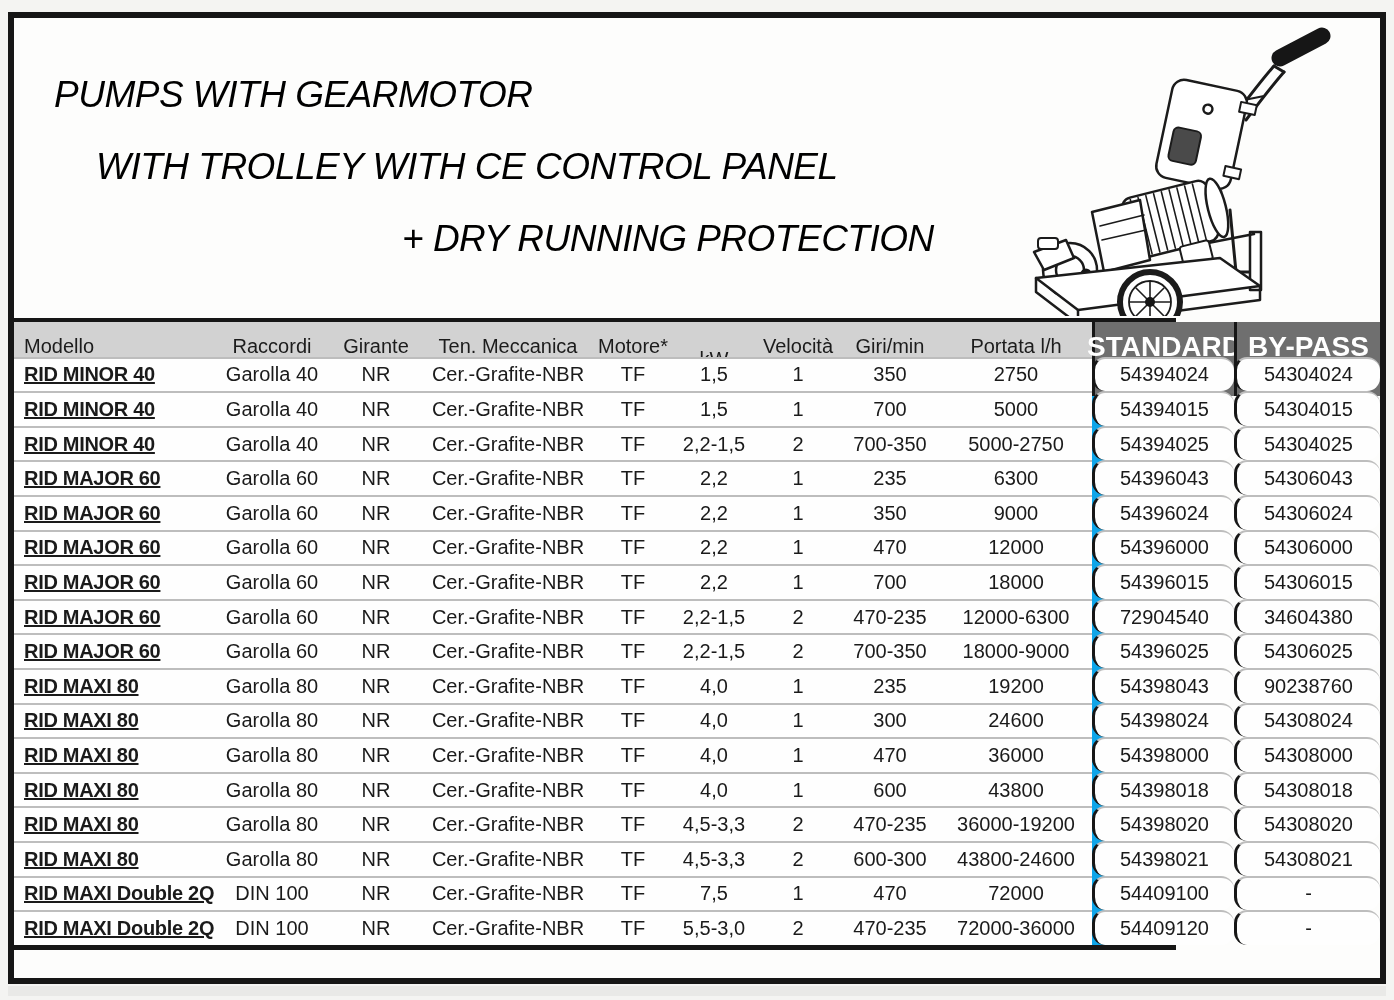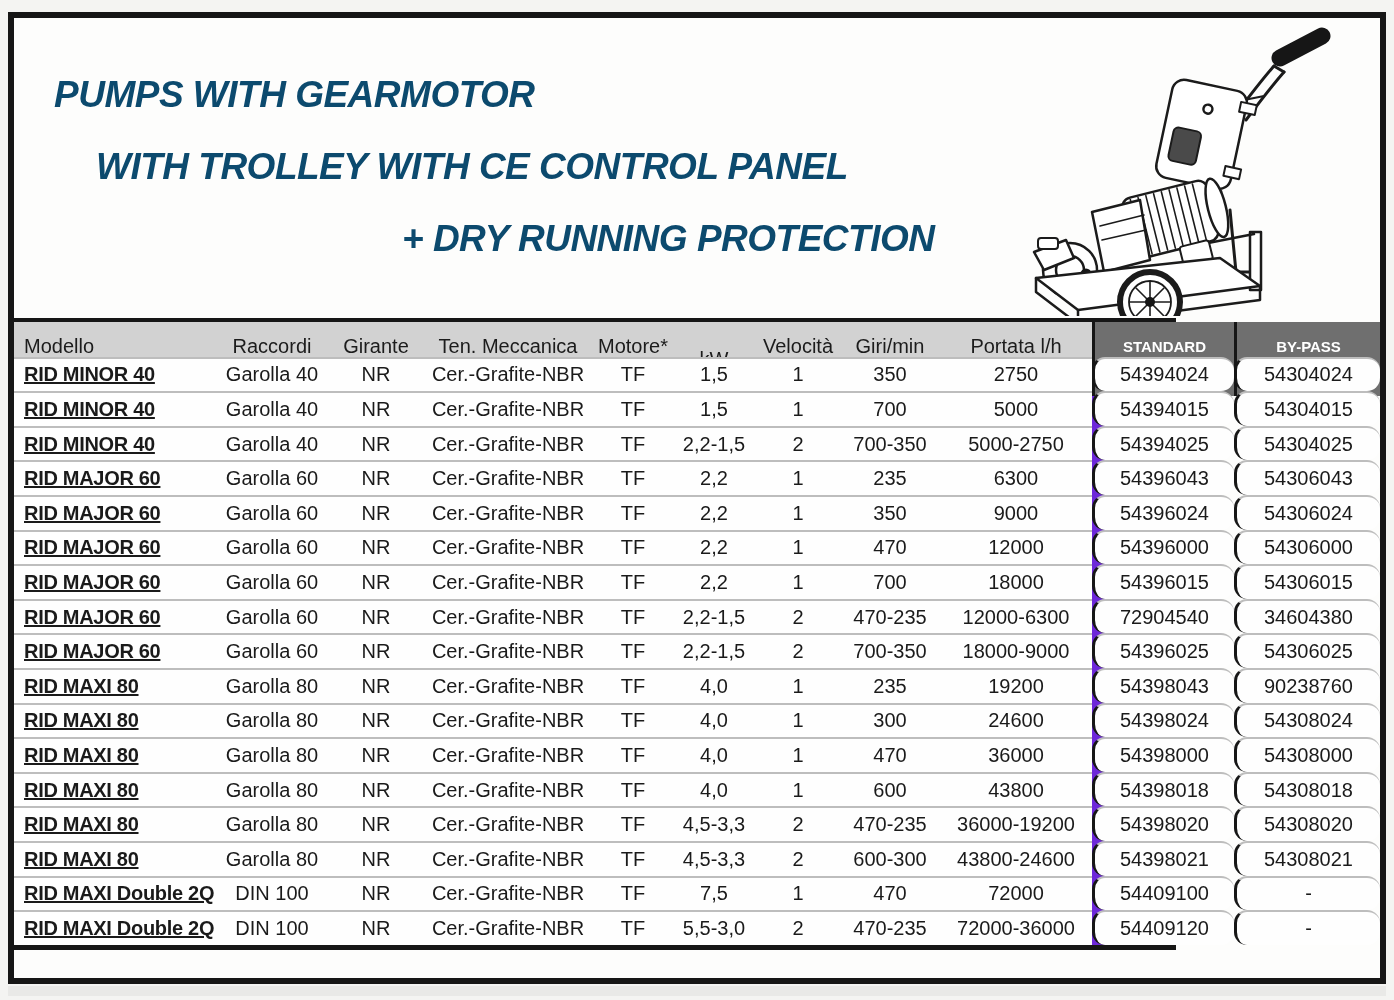--- a/index.html
+++ b/index.html
@@ -9,47 +9,47 @@
     -webkit-font-smoothing:antialiased;
   }
   .frame{
     position:absolute;left:8px;top:12px;width:1378px;height:972px;
     border:6px solid #161616;box-sizing:border-box;background:#fdfdfc;
     overflow:hidden;
   }
   
   .title-block{position:absolute;left:0;top:0;width:1010px;height:300px;}
   .title-line{
-    position:absolute;font-weight:bold;font-style:italic;
-    font-size:37px;letter-spacing:-0.5px;color:#0c4a6e;white-space:nowrap;
+    position:absolute;font-weight:normal;font-style:italic;
+    font-size:37px;letter-spacing:-0.5px;color:#000000;white-space:nowrap;
   }
   .tl1{left:40px;top:56px;}
   .tl2{left:82px;top:128px;}
   .tl3{left:388px;top:200px;}
   
   .illustration{position:absolute;right:6px;top:2px;width:352px;height:296px;}
   .illustration svg{width:100%;height:100%;}
   
   .spec-table{
     position:absolute;left:0;top:300px;width:1162px;
     border-top:4px solid #161616;border-bottom:5px solid #161616;
     display:grid;
     grid-template-columns:200px 116px 92px 172px 78px 84px 84px 100px 152px 142px 146px;
     grid-auto-rows:34.6px;
     box-sizing:border-box;
-    background:#6d28d9;
+    background:#0ea5e9;
   }
   .hcell{
     height:74px;display:flex;flex-direction:column;justify-content:center;
     align-items:center;font-size:20px;line-height:25px;
     background:#d2d2d2;color:#1c1c1c;box-sizing:border-box;
   }
   .hcell.left{align-items:flex-start;padding-left:10px;}
   .hcell.dark{background:#6f6f6f;color:#fff;border-left:3px solid #161616;}
-  .hcell.dark .h-l1{font-weight:bold;font-size:15px;}
+  .hcell.dark .h-l1{font-weight:bold;font-size:28px;}
   .cell{
     display:flex;align-items:center;justify-content:center;
     font-size:20px;box-sizing:border-box;background:#fefefe;
     border-top:2px solid #bdbdbd;white-space:nowrap;overflow:hidden;
   }
   .cell.model{justify-content:flex-start;padding-left:10px;font-weight:bold;letter-spacing:-0.3px;text-decoration:underline;}
   .cell.codecol{border-left:3px solid #161616;border-radius:13px;}
   .below-strip{position:absolute;left:8px;top:986px;width:1378px;height:10px;background:#e9e9e7;}
 </style>
 </head>

